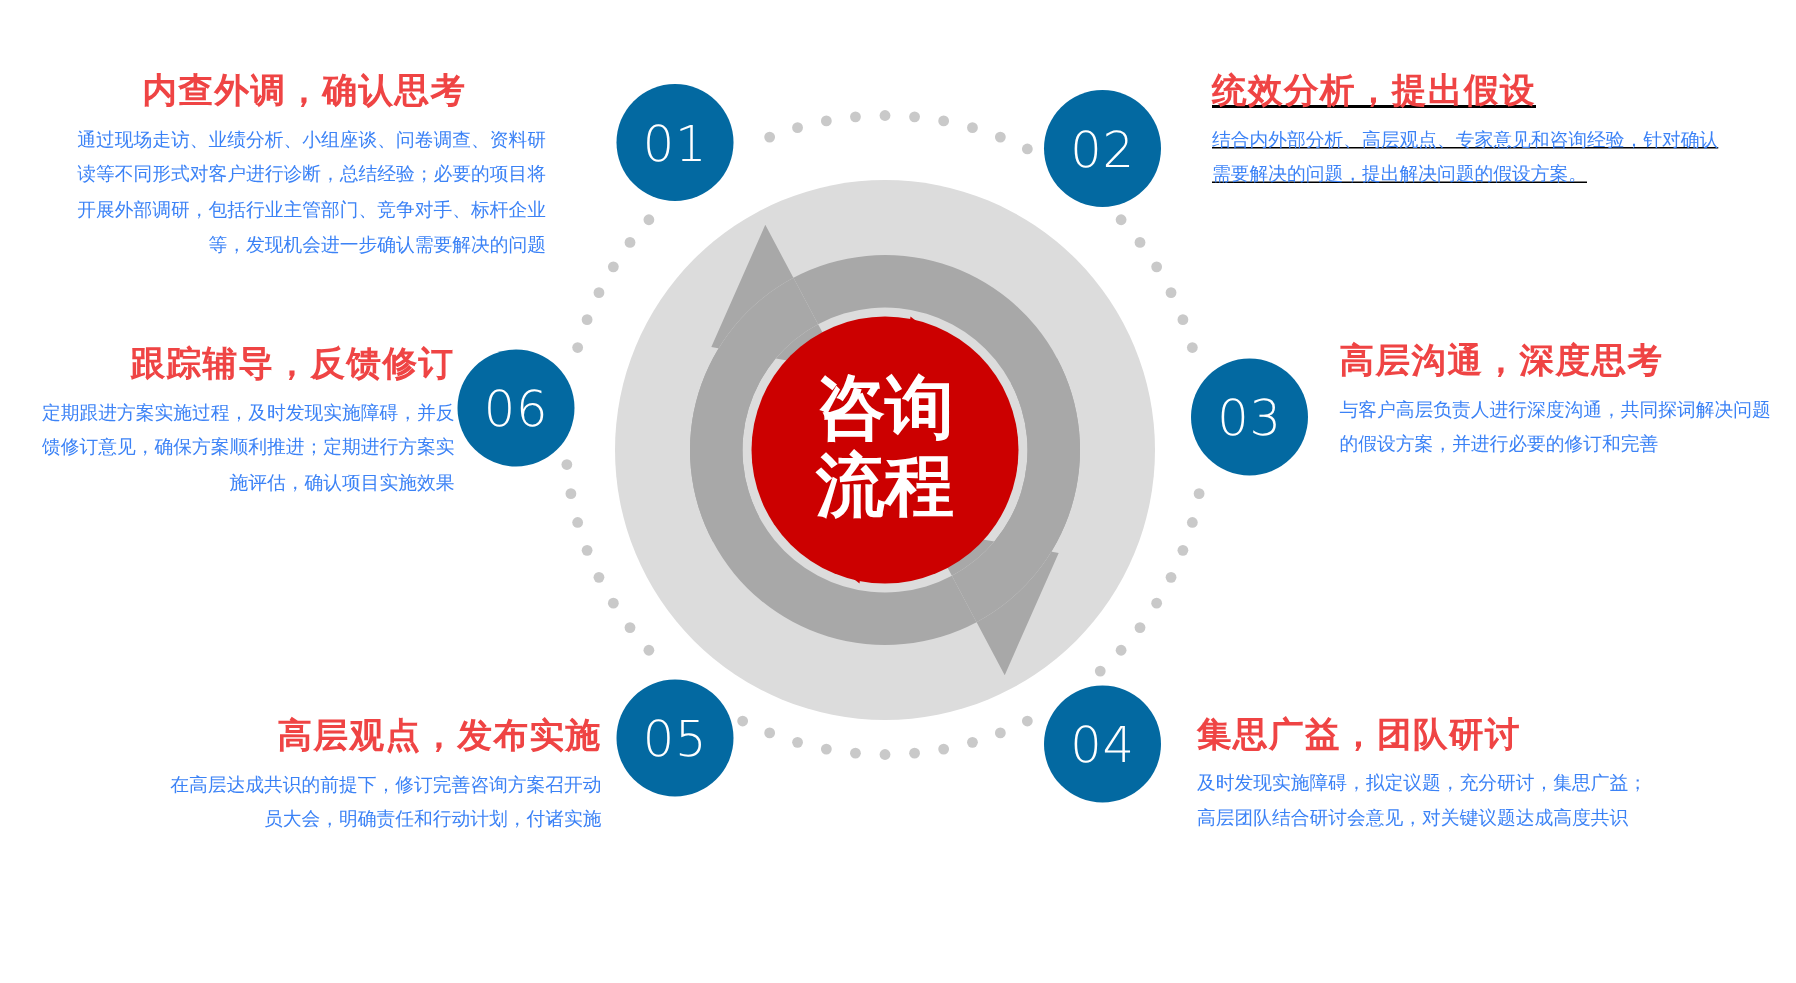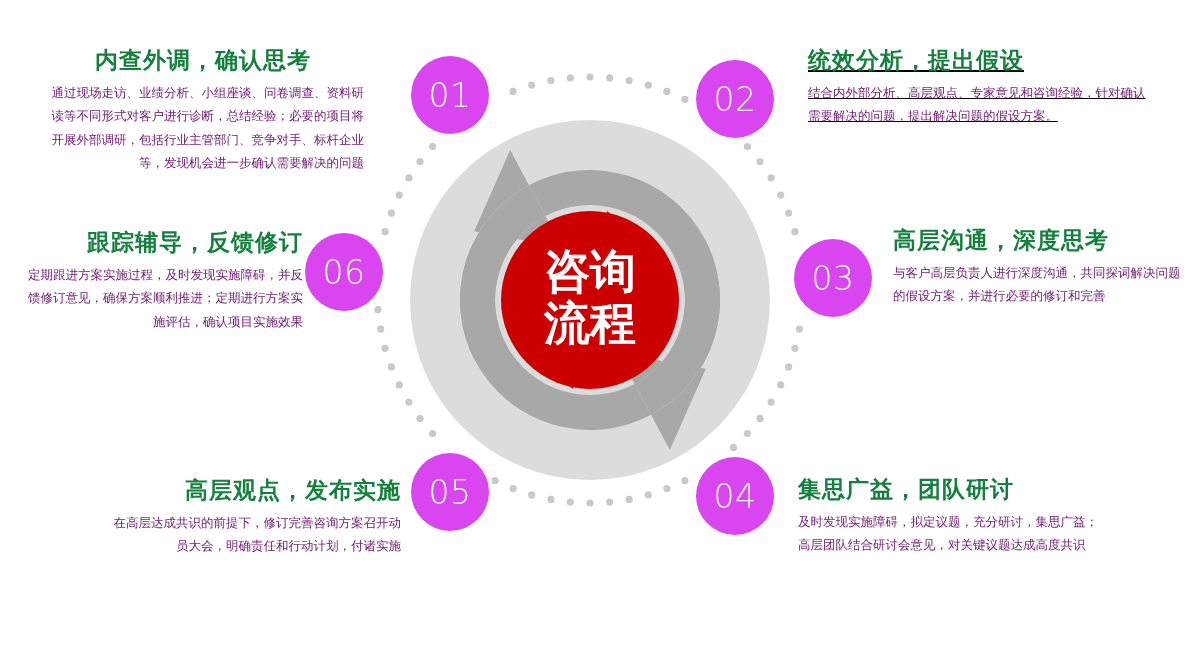--- a/index.html
+++ b/index.html
@@ -31,49 +31,49 @@
     height: 655px;
     pointer-events: none;
   }
 
   
   .badge {
     position: absolute;
     width: 78px;
     height: 78px;
     border-radius: 50%;
-    background: #d946ef;
+    background: #0369a1;
     color: #ffffff;
     display: flex;
     align-items: center;
     justify-content: center;
     font-size: 33px;
     font-weight: 300;
     letter-spacing: 0.5px;
     font-family: "DejaVu Sans", "Liberation Sans", sans-serif;
     line-height: 1;
     z-index: 5;
   }
 
   
   .block {
     position: absolute;
     z-index: 4;
   }
   .block .title {
-    color: #15803d;
+    color: #ef4444;
     font-size: 23px;
     font-weight: bold;
     letter-spacing: 1px;
     margin: 0 0 9px 0;
     white-space: nowrap;
     line-height: 1.1;
   }
   .block .body {
-    color: #701a75;
+    color: #3b82f6;
     font-size: 12.5px;
     line-height: 1.85;
     margin: 0;
   }
   .align-right { text-align: right; }
   .align-left  { text-align: left; }
 
   
   #block-01 { left: 42px;  top: 48px;  width: 322px; }
   #block-01 .title { text-align: center; }

